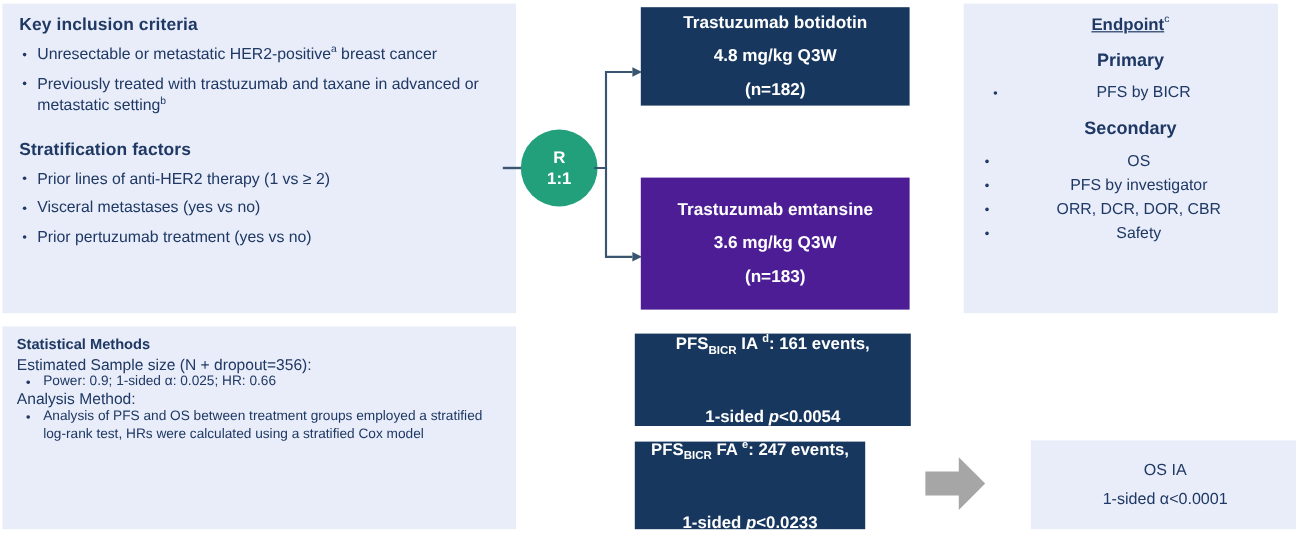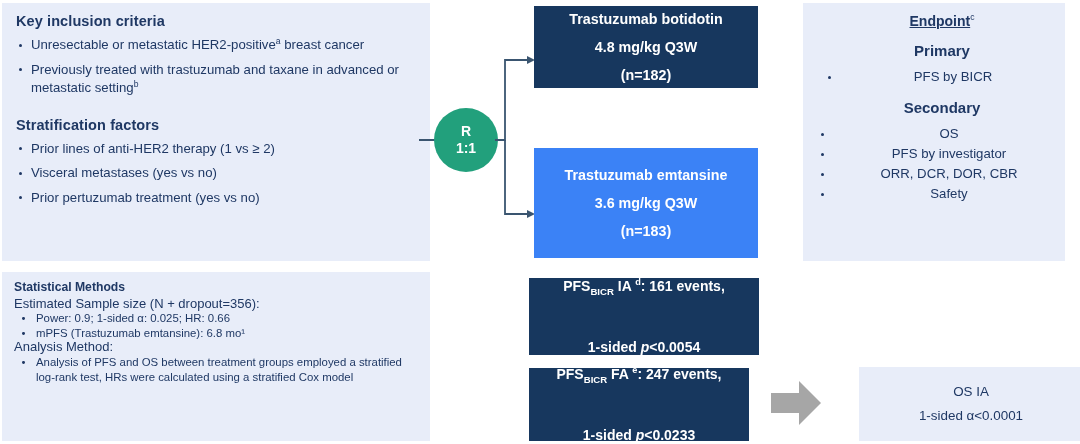--- a/index.html
+++ b/index.html
@@ -26,36 +26,36 @@
   .sul{list-style:none;margin:0;padding:0;}
   .sul li{position:relative;padding-left:22px;font-size:11.4px;line-height:14.6px;margin:0;}
   .sul li:before{content:"";position:absolute;left:8px;top:6px;width:2.8px;height:2.8px;border-radius:50%;background:#1f3864;}
 
   
   .armbox{position:absolute;box-sizing:border-box;display:flex;flex-direction:column;
           align-items:center;justify-content:center;text-align:center;color:#ffffff;
           font-weight:bold;font-size:14.3px;line-height:15px;}
   .armbox .ln{margin:6.5px 0;}
   #arm-a{left:534px;top:6px;width:224px;height:82px;background:#17375e;}
-  #arm-b{left:534px;top:148px;width:224px;height:110px;background:#3b82f6;}
+  #arm-b{left:534px;top:148px;width:224px;height:110px;background:#4c1d95;}
 
   
   #rand-circle{position:absolute;left:434px;top:108px;width:64px;height:64px;border-radius:50%;
     background:#22a07c;color:#ffffff;display:flex;flex-direction:column;align-items:center;
     justify-content:center;font-weight:bold;font-size:14px;line-height:17px;}
   #rand-in-line{position:absolute;left:419px;top:139px;width:17px;height:1.6px;background:#3a5570;}
   #connector{position:absolute;left:495px;top:55px;width:44px;height:170px;}
 
   
   .anbox{position:absolute;box-sizing:border-box;background:#17375e;color:#ffffff;
      display:flex;flex-direction:column;align-items:center;justify-content:center;
      text-align:center;font-weight:bold;font-size:14px;line-height:15px;gap:36px;}
   .anbox .ln{margin:5px 0;}
   #pfs-ia{left:529px;top:278px;width:230px;height:77px;}
-  #pfs-fa{left:529px;top:368px;width:220px;height:73px;}
+  #pfs-fa{left:529px;top:368px;width:192px;height:73px;}
   .sub{font-size:9.6px;vertical-align:sub;line-height:0;}
   .sup2{font-size:9.2px;vertical-align:super;line-height:0;font-weight:bold;}
   .ital{font-style:italic;}
 
   
   #endpoint-panel{left:803px;top:3px;width:262px;height:258px;padding:9px 0 0 16px;text-align:center;}
   #endpoint-panel .ttl{font-weight:bold;font-size:14px;text-decoration:underline;}
   #endpoint-panel .sec{font-weight:bold;font-size:15px;margin-top:12px;}
   .eul{list-style:none;margin:8px 0 0 0;padding:0;}
   .eul li{position:relative;padding-left:14px;font-size:13.2px;line-height:20px;color:#1f3864;}
@@ -84,21 +84,20 @@
     <li>Visceral metastases (yes vs no)</li>
     <li>Prior pertuzumab treatment (yes vs no)</li>
   </ul>
 </div>
 
 <div class="panel" id="stats-panel">
   <div class="t title">Statistical Methods</div>
   <div class="t">Estimated Sample size (N + dropout=356):</div>
   <ul class="sul">
     <li>Power: 0.9; 1-sided α: 0.025; HR: 0.66</li>
-    <li>mPFS (Trastuzumab emtansine): 6.8 mo¹</li>
   </ul>
   <div class="t">Analysis Method:</div>
   <ul class="sul">
     <li>Analysis of PFS and OS between treatment groups employed a stratified log-rank test, HRs were calculated using a stratified Cox model</li>
   </ul>
 </div>
 
 <div id="rand-in-line"></div>
 <div id="rand-circle">
   <span>R</span>

